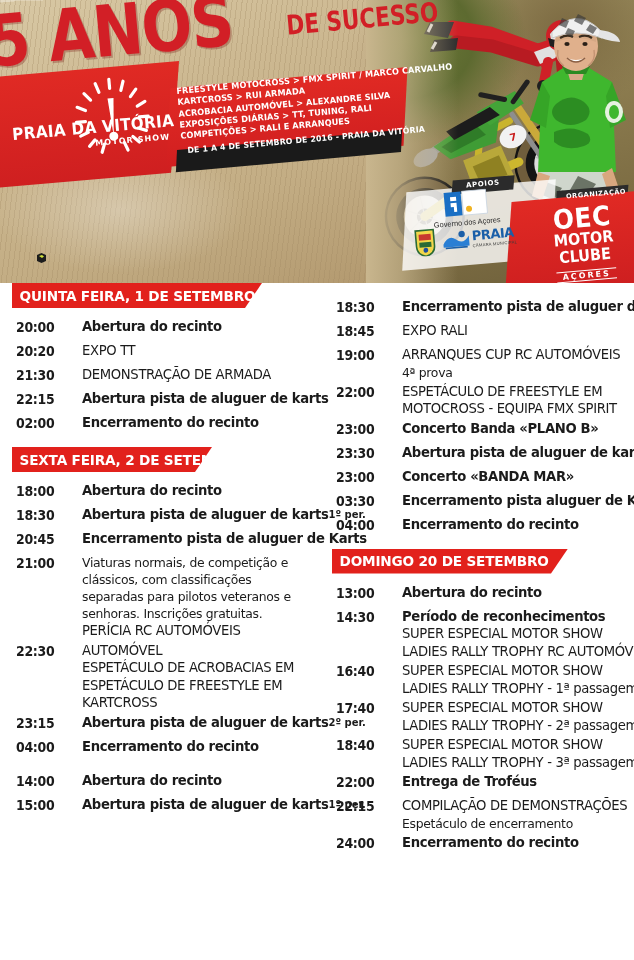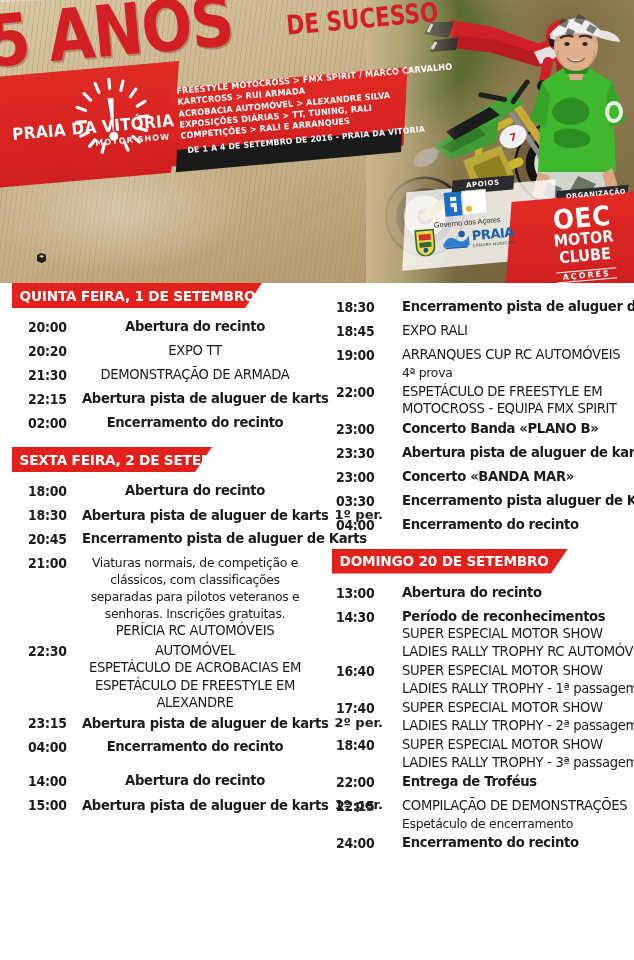--- a/index.html
+++ b/index.html
@@ -291,21 +291,21 @@
 
   
   .schedule {
     position: absolute;
     left: 0; top: 283px;
     width: 634px; height: 677px;
     background: #ffffff;
     display: flex;
   }
   .col { position: relative; }
-  .col-left  { width: 318px; padding: 0 10px 0 12px; text-align: center; }
+  .col-left  { width: 318px; padding: 0 10px 0 12px; }
   .col-right { width: 316px; padding: 0 6px 0 14px; }
 
   .day-header {
     position: relative;
     height: 25px;
     margin: 0 0 9px 0;
     display: flex;
     align-items: center;
   }
   .day-header .bar {
@@ -367,24 +367,24 @@
   .desc .note {
     display: block;
     font-weight: 400;
     font-size: 12.4px;
     line-height: 17px;
     letter-spacing: -0.3px;
     white-space: normal;
   }
   .desc .sup {
     font-weight: 700;
-    font-size: 13px;
+    font-size: 10px;
     letter-spacing: 0;
     vertical-align: 1px;
-    margin-left: 6px;
+    margin-left: 0;
   }
   .row.tight .desc { line-height: 17.5px; }
   .spacer-10 { height: 10px; }
   .spacer-14 { height: 14px; }
 </style>
 </head>
 <body>
 
 <div class="poster">
 
@@ -701,21 +701,21 @@
               <span class="ln note">Viaturas normais, de competição e clássicos, com classificações separadas para pilotos veteranos e senhoras. Inscrições gratuitas.</span>
               <span class="ln caps">PERÍCIA RC AUTOMÓVEIS</span>
             </div>
           </div>
           <div class="row tight">
             <div class="time">22:30</div>
             <div class="desc">
               <span class="ln caps">AUTOMÓVEL</span>
               <span class="ln caps">ESPETÁCULO DE ACROBACIAS EM</span>
               <span class="ln caps">ESPETÁCULO DE FREESTYLE EM</span>
-              <span class="ln caps">ALEXANDRE</span>
+              <span class="ln caps">KARTCROSS</span>
             </div>
           </div>
           <div class="row">
             <div class="time">23:15</div>
             <div class="desc">
               <span class="ln bold">Abertura pista de aluguer de karts<span class="sup">2º per.</span></span>
             </div>
           </div>
           <div class="row">
             <div class="time">04:00</div>

